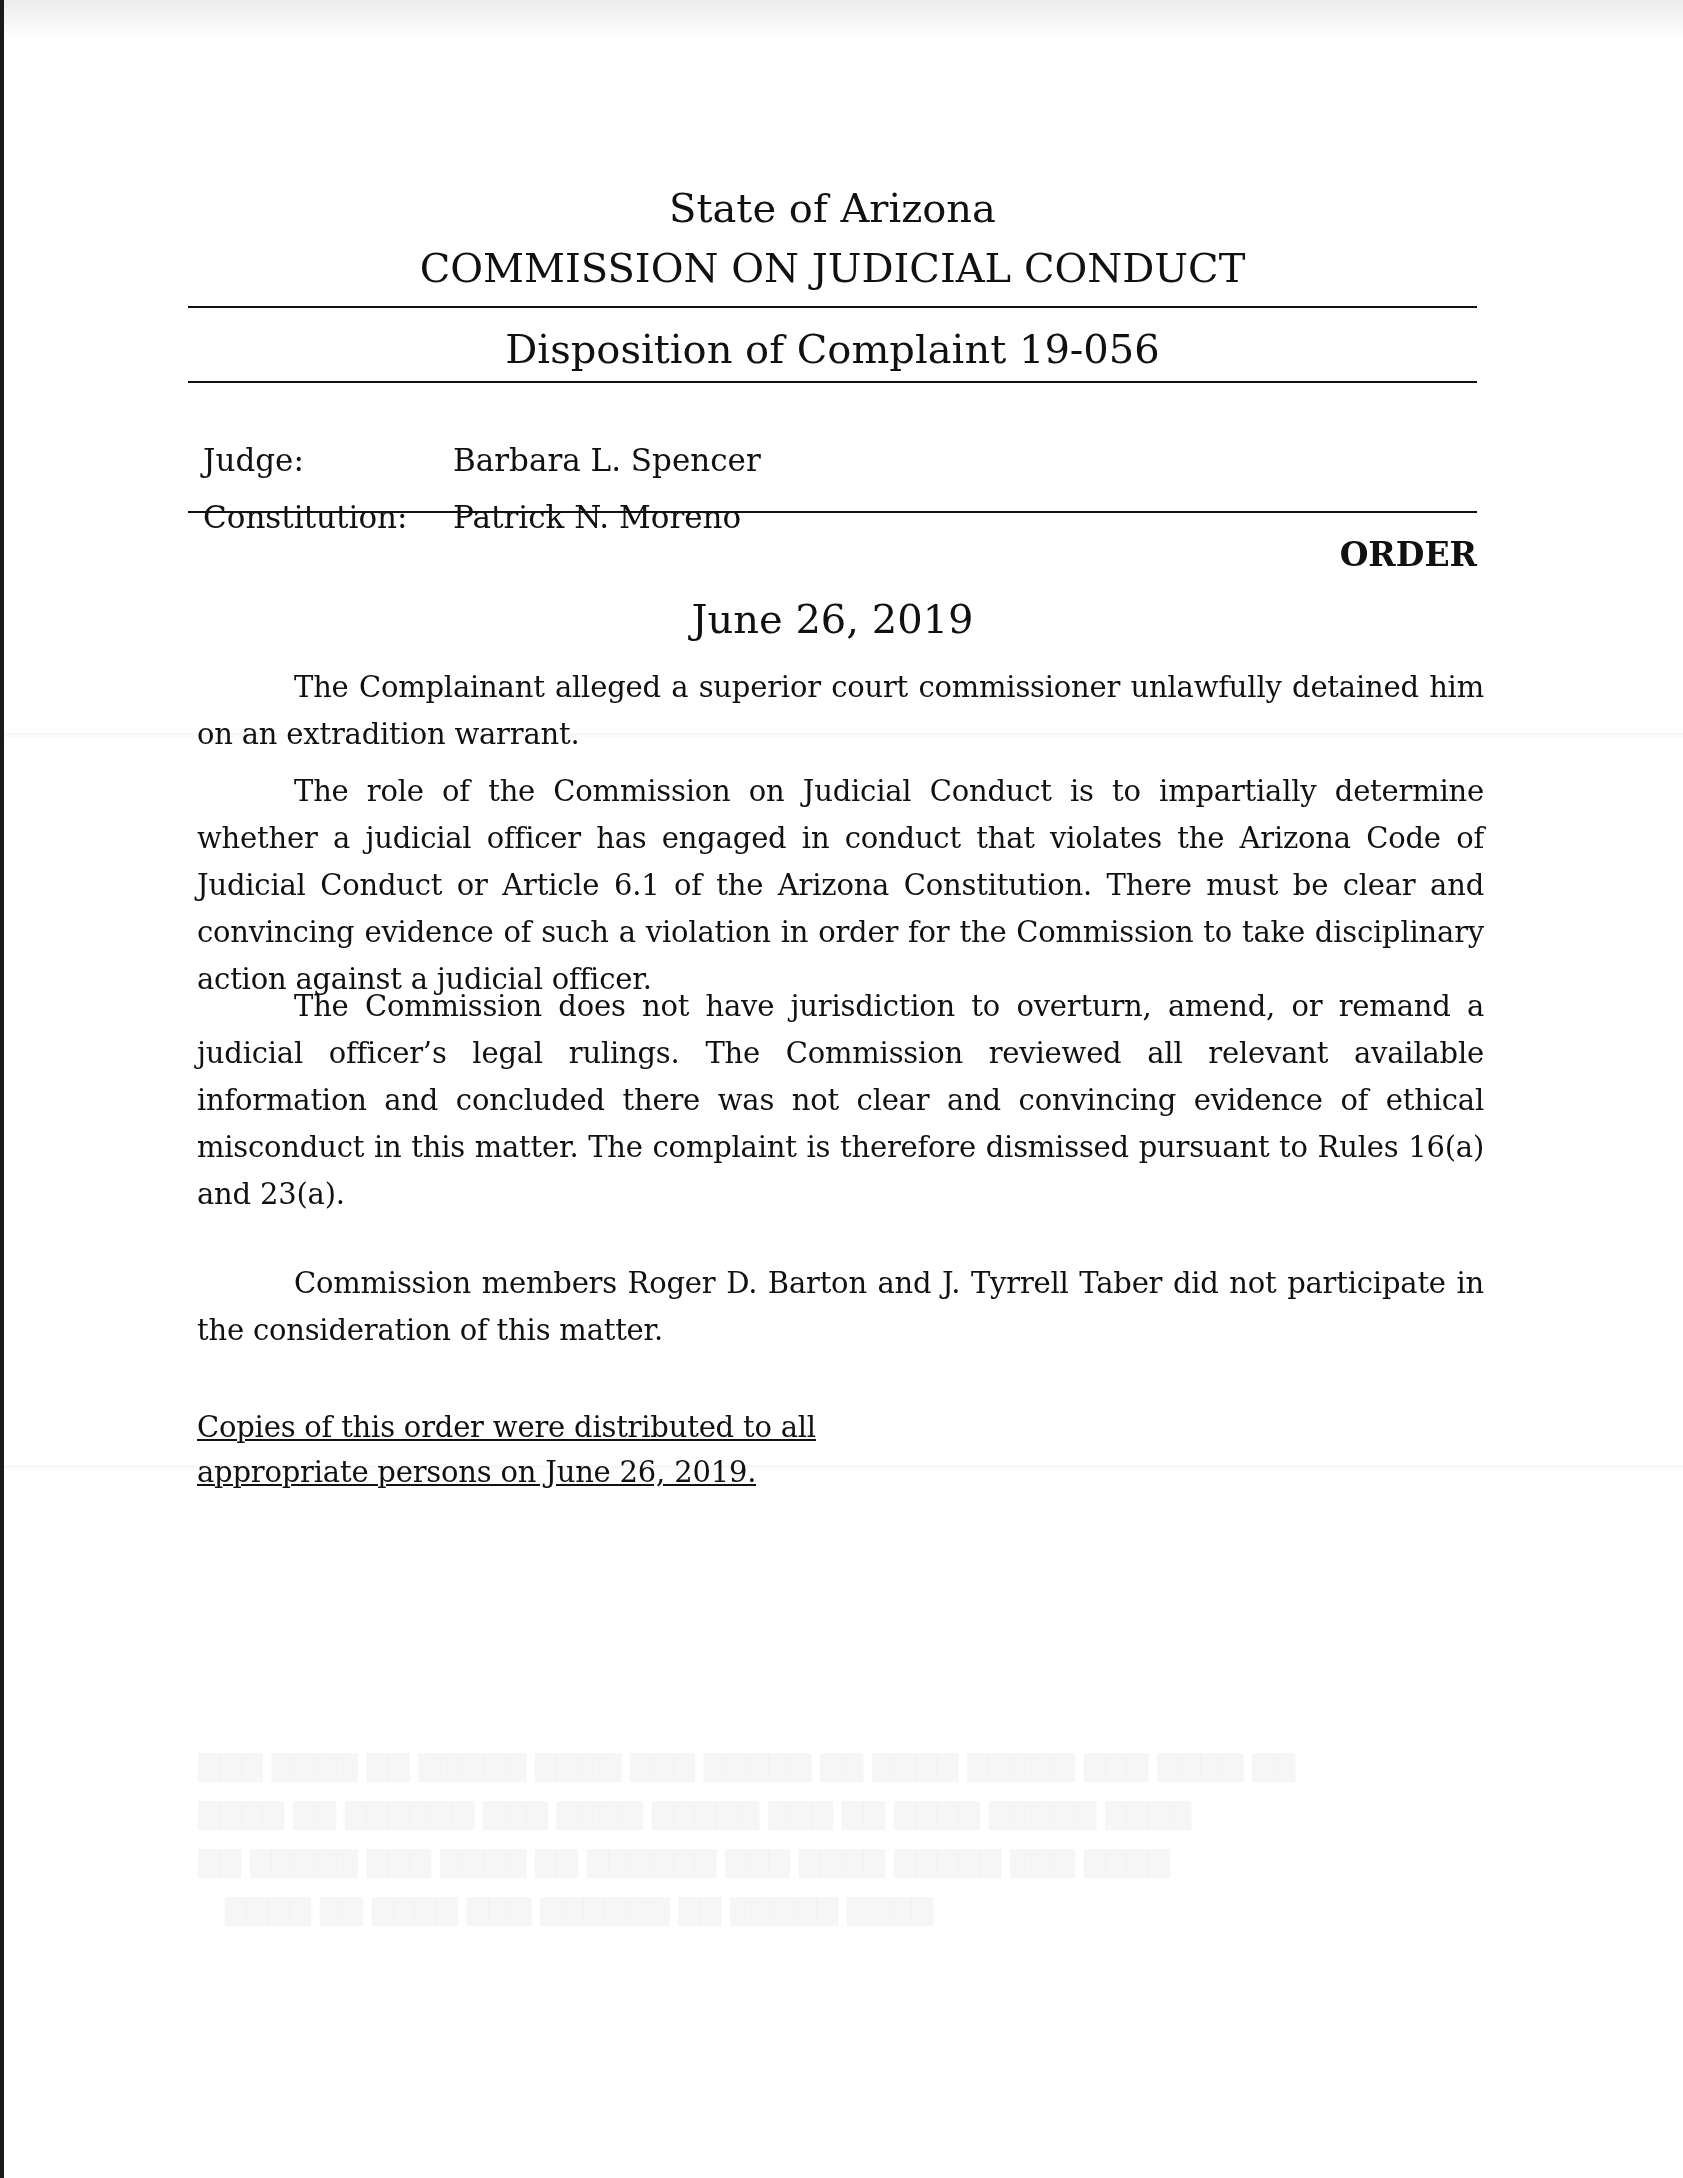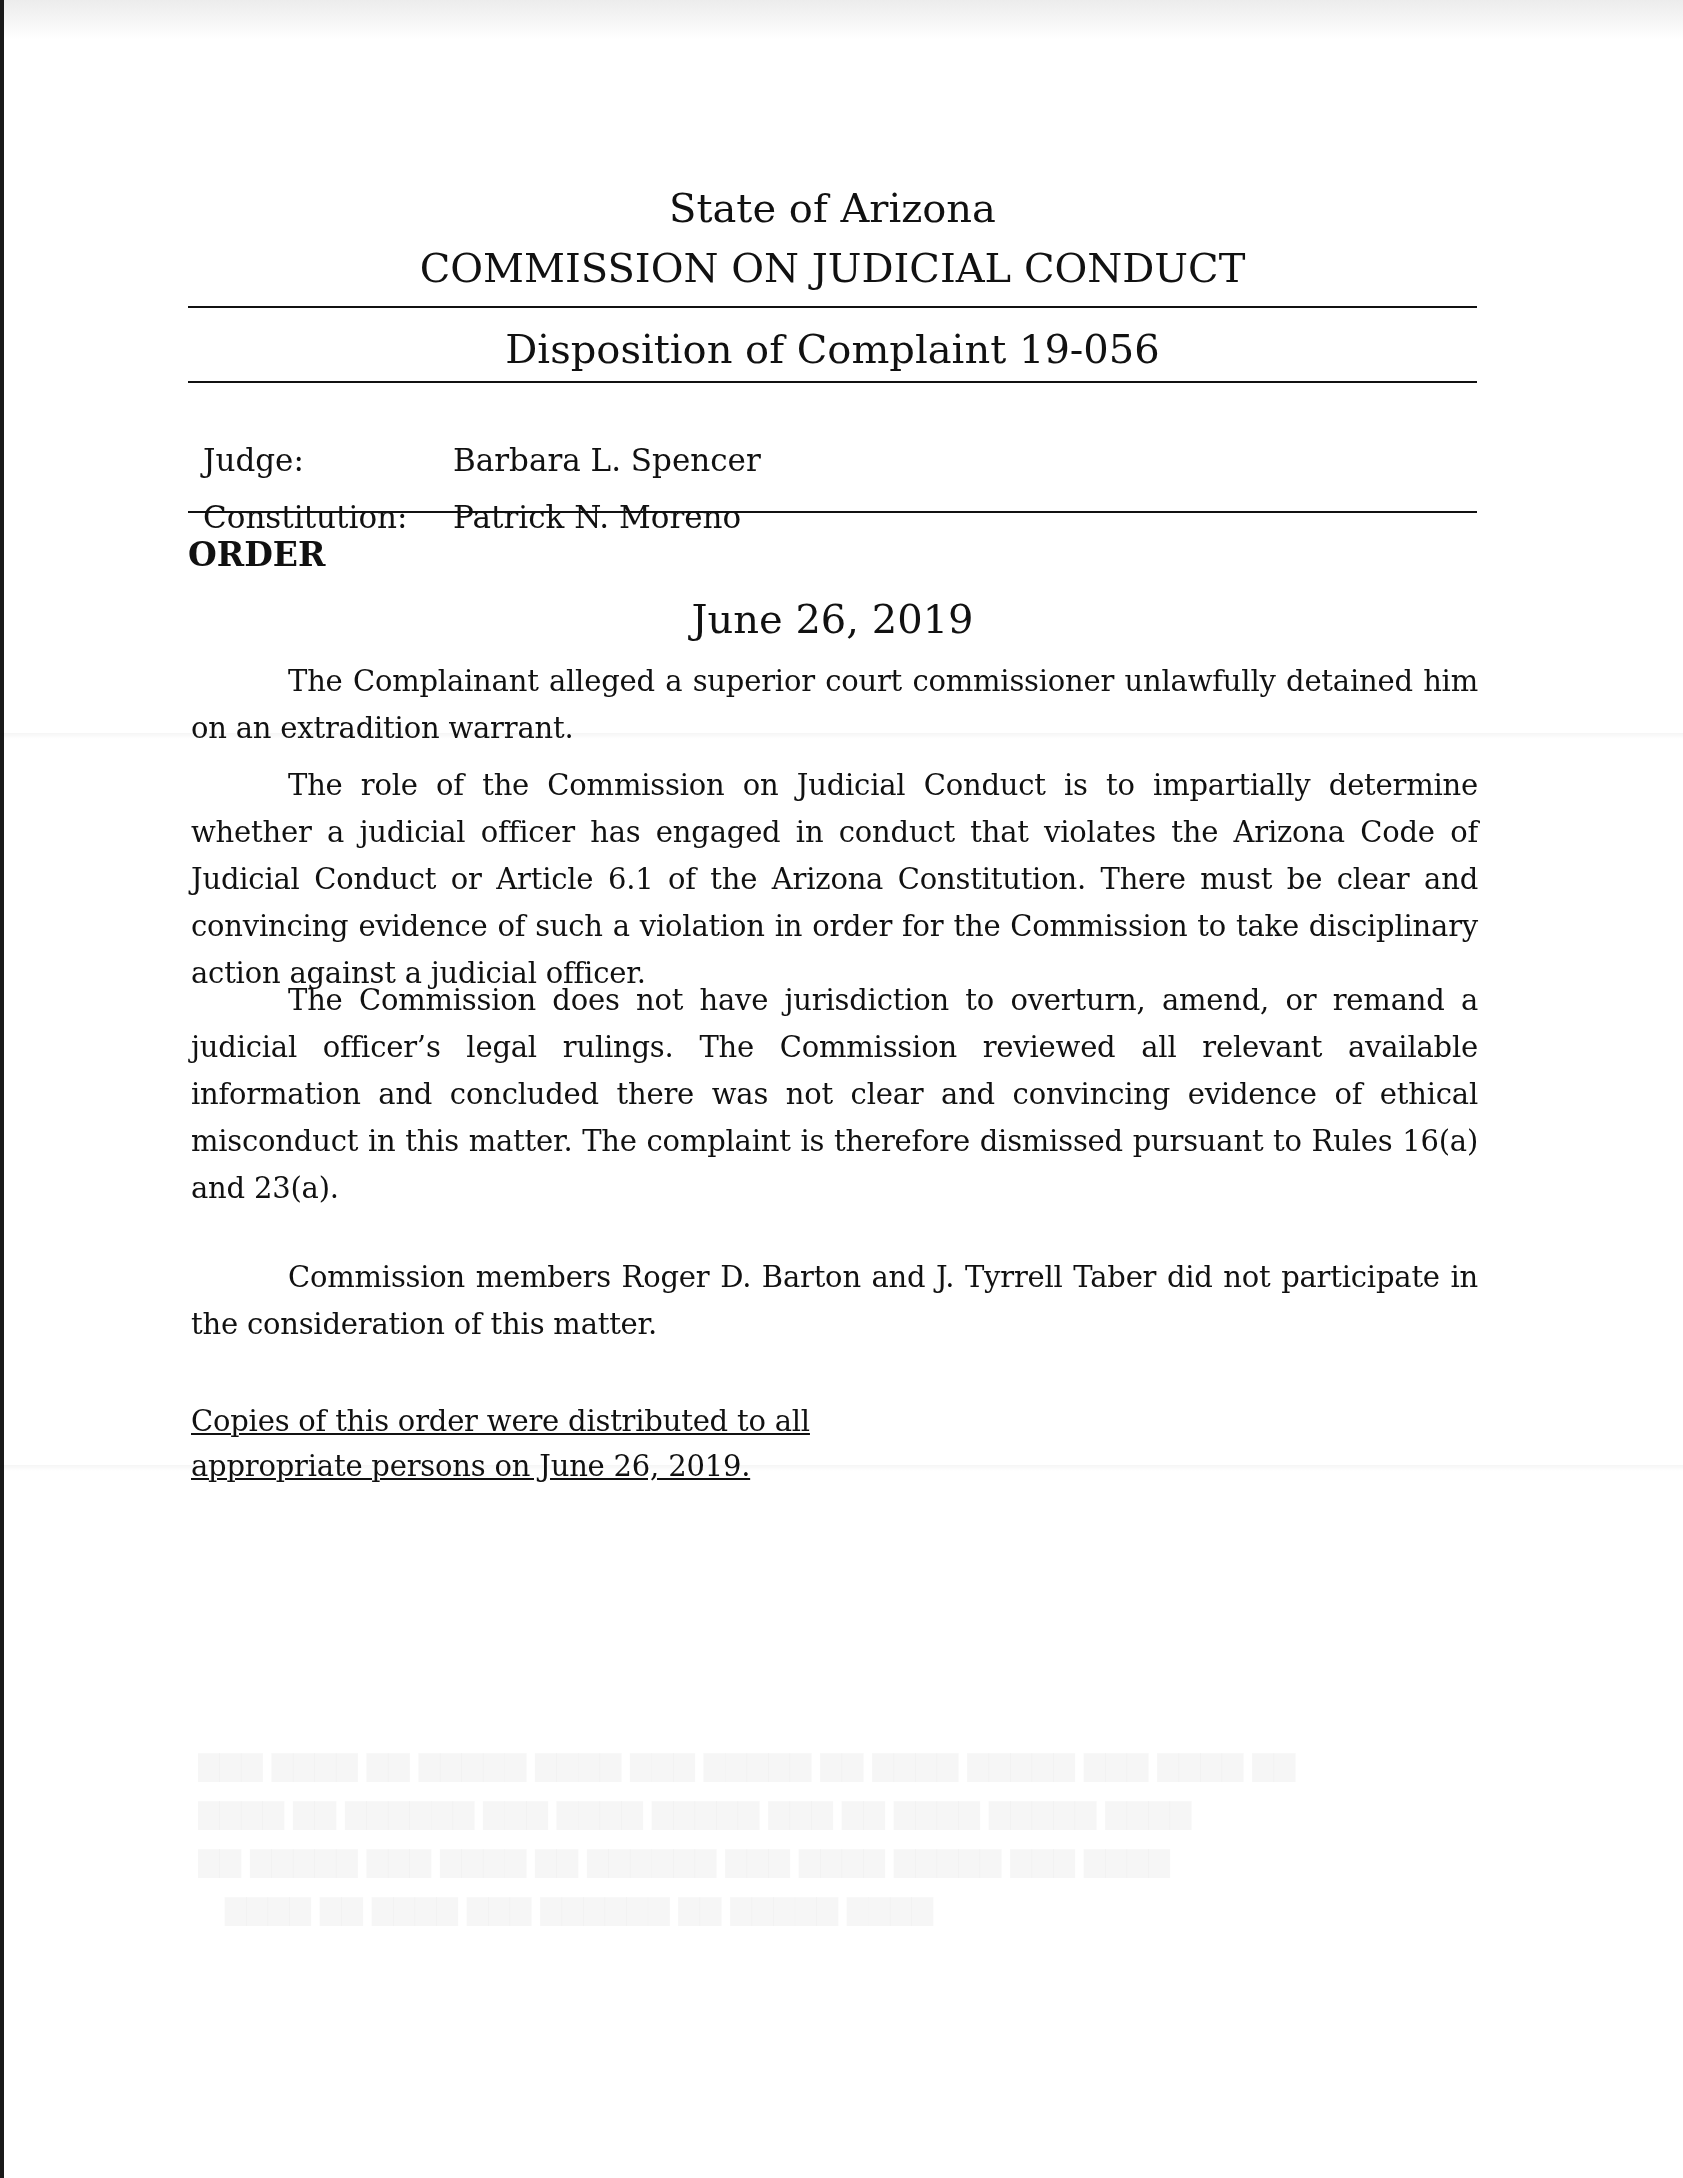--- a/index.html
+++ b/index.html
@@ -25,27 +25,27 @@
       position: absolute; left: 188px; width: 1289px; text-align: center;
       font-size: 40px; line-height: 40px; white-space: nowrap;
     }
     .rule {
       position: absolute; left: 188px; width: 1289px; height: 2px;
       background: #111111;
     }
     .meta-row { position: absolute; left: 203px; font-size: 31px; line-height: 40px; white-space: nowrap; }
     .meta-label { display: inline-block; width: 250px; margin-top: 36px; }
     .order-title {
-      position: absolute; left: 188px; width: 1289px; text-align: left;
+      position: absolute; left: 188px; width: 1289px; text-align: right;
       font-size: 33px; font-weight: bold; line-height: 44px;
     }
     .para {
       position: absolute; left: 191px; width: 1287px;
       font-size: 29px; line-height: 47px; text-align: justify;
-      text-indent: 97px; margin: 0;
+      text-indent: 97px; margin: 6px;
       letter-spacing: -0.2px;
     }
     .para.no-indent { text-indent: 0; text-align: left; width: 693px; text-decoration: underline; }
     .bleed-text {
       position: absolute; left: 198px; width: 1307px;
       color: rgba(0,0,0,0.035); font-size: 28px; line-height: 48px;
       overflow: hidden; white-space: nowrap; user-select: none;
     }
   </style>
 </head>

